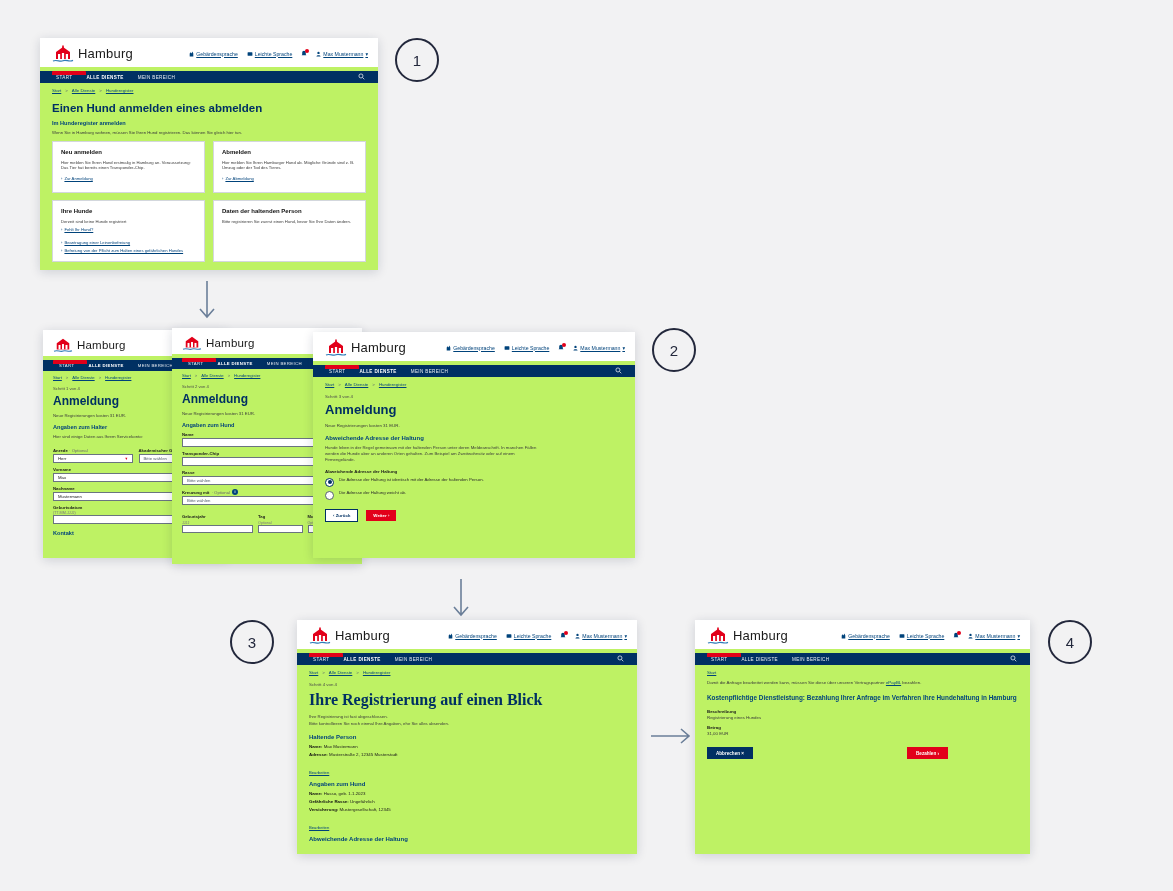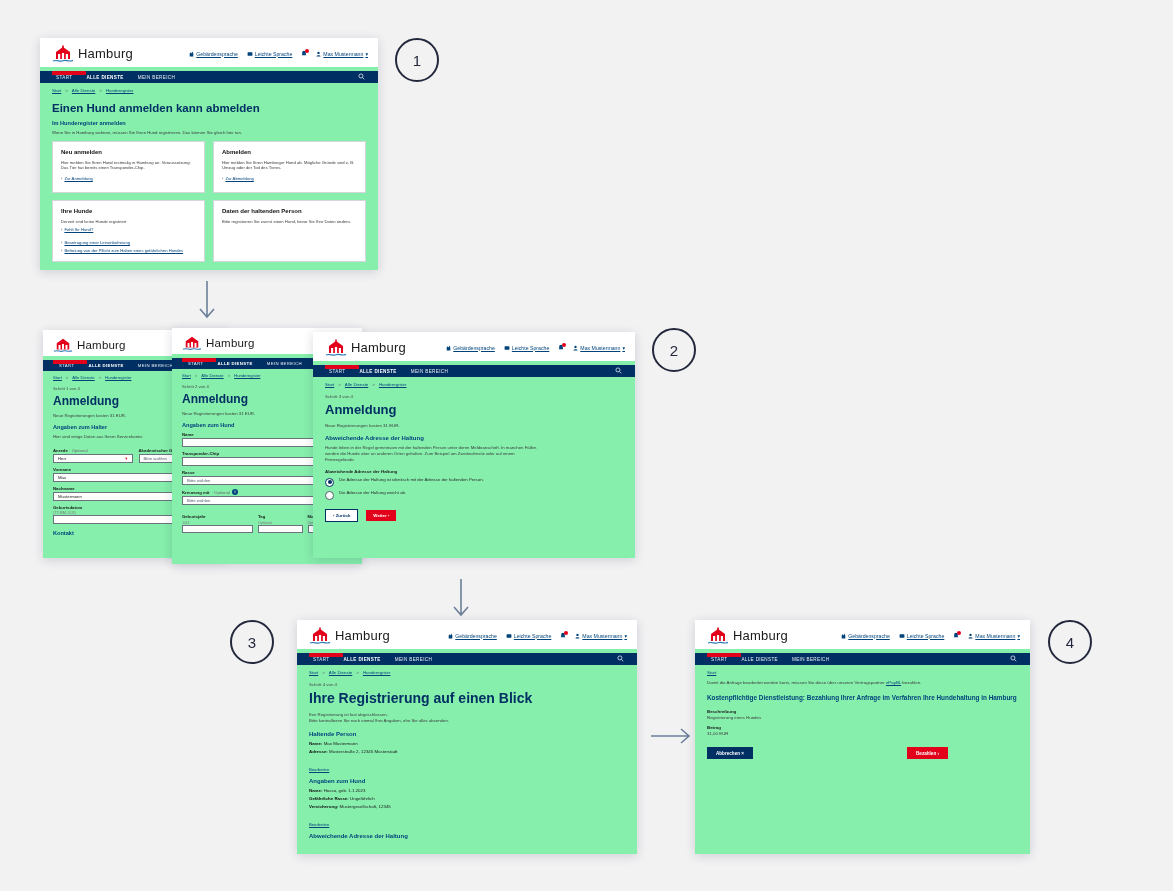--- a/index.html
+++ b/index.html
@@ -13,21 +13,21 @@
   }
   .stage { position:absolute; inset:0; }
 
   
   .panel {
     position:absolute;
     background:#ffffff;
     box-shadow:0 2px 10px rgba(20,30,60,.16);
     overflow:hidden;
   }
-  .pg { position:absolute; inset:0; background:#86efac; overflow:hidden; }
+  .pg { position:absolute; inset:0; background:#bef264; overflow:hidden; }
 
   
   .hdr { display:flex; align-items:center; padding:6px 10px 4px 12px; background:#fff; }
   .logo { display:flex; align-items:center; gap:4px; }
   .logo svg { display:block; }
   .logo-word { color:#1a1a1a; font-weight:400; letter-spacing:.2px; }
   .hdr-right { margin-left:auto; display:flex; align-items:center; gap:9px; }
   .hdr-link { color:#00437b; text-decoration:underline; display:flex; align-items:center; gap:2px; white-space:nowrap; }
   .bell { position:relative; color:#00437b; }
   .bell .dot { position:absolute; top:-1px; right:-2px; width:4px; height:4px; border-radius:50%; background:#e2001a; }
@@ -186,21 +186,21 @@
 
       <div class="crumbs" style="font-size:4.4px;">
         <a>Start</a>
         <span class="sep">&gt;</span>
         <a>Alle Dienste</a>
         <span class="sep">&gt;</span>
         <a>Hunderegister</a>
       </div>
 
       <div class="body">
-        <h1 class="t" style="font-size:11.5px;">Einen Hund anmelden kann abmelden</h1>
+        <h1 class="t" style="font-size:11.5px;">Einen Hund anmelden eines abmelden</h1>
         <h2 class="t" style="font-size:5.6px;">Im Hunderegister anmelden</h2>
         <p class="t" style="font-size:4.3px;">Wenn Sie in Hamburg wohnen, müssen Sie Ihren Hund registrieren. Das können Sie gleich hier tun.</p>
 
         <div class="cards">
           <div class="card" style="min-height:52px;">
             <div class="ch" style="font-size:6px;">Neu anmelden</div>
             <p style="font-size:4.2px;">Hier melden Sie Ihren Hund erstmalig in Hamburg an. Voraussetzung: Das Tier hat bereits einen Transponder-Chip.</p>
             <a class="alink" style="font-size:4.2px;">Zur Anmeldung</a>
           </div>
           <div class="card" style="min-height:52px;">
@@ -522,21 +522,21 @@
       </div>
       <div class="crumbs" style="font-size:4.4px;">
         <a>Start</a>
         <span class="sep">&gt;</span>
         <a>Alle Dienste</a>
         <span class="sep">&gt;</span>
         <a>Hunderegister</a>
       </div>
       <div class="body">
         <div class="step" style="font-size:4.4px;">Schritt 4 von 4</div>
-        <h1 class="t" style="font-size:14px;">Ihre Registrierung auf einen Blick</h1>
+        <h1 class="t" style="font-size:16px;font-family:Liberation Serif, serif;">Ihre Registrierung auf einen Blick</h1>
         <p class="t" style="font-size:4.3px; margin-bottom:1px;">Ihre Registrierung ist fast abgeschlossen.</p>
         <p class="t" style="font-size:4.3px;">Bitte kontrollieren Sie noch einmal Ihre Angaben, ehe Sie alles absenden.</p>
 
         <h2 class="t" style="font-size:6px; margin-top:7px;">Haltende Person</h2>
         <div class="sumlbl" style="font-size:4.4px;">
           <b>Name:</b>
           <span>Max Mustermann</span>
         </div>
         <div class="sumlbl" style="font-size:4.4px;">
           <b>Adresse:</b>

